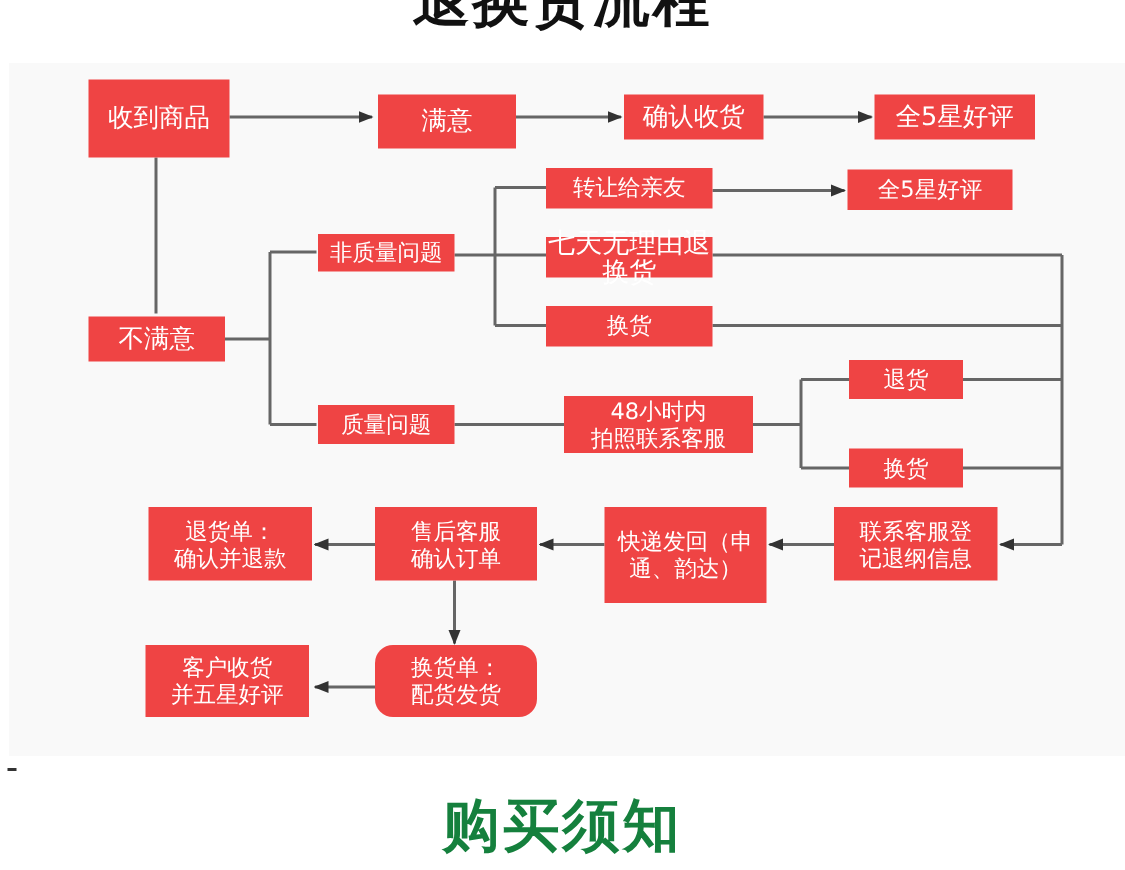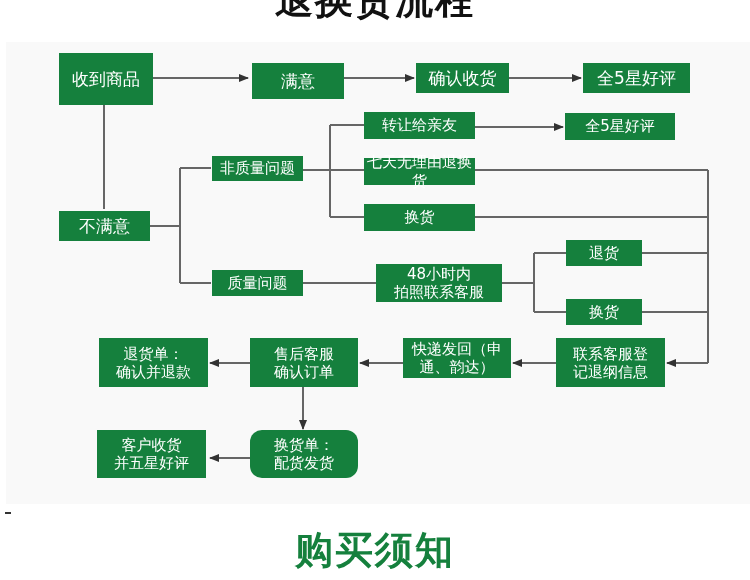--- a/index.html
+++ b/index.html
@@ -11,26 +11,26 @@
   .title-top {
     position: absolute; left: 0; width: 750px; top: -22px; text-align: center;
     font-size: 38px; font-weight: bold; color: #111; letter-spacing: 2px;
     line-height: 44px;
   }
   .panel {
     position: absolute; left: 6px; top: 42px; width: 744px; height: 462px;
     background: #f9f9f9;
   }
   .box {
-    position: absolute; background: #15803d; color: #ffffff;
+    position: absolute; background: #ef4444; color: #ffffff;
     display: flex; align-items: center; justify-content: center; text-align: center;
     font-size: 15px; line-height: 19px; white-space: pre-line; box-sizing: border-box;
   }
   .box.big { font-size: 17px; }
-  .box.small { font-size: 15px; }
+  .box.small { font-size: 18px; }
   .box.twoline { font-size: 15px; line-height: 18px; }
   svg.lines { position: absolute; left: 0; top: 0; }
   .dash { position: absolute; left: 5px; top: 512px; width: 6px; height: 2px; background: #333; }
   .title-bottom {
     position: absolute; left: 0; width: 750px; top: 528px; text-align: center;
     font-size: 38px; font-weight: bold; color: #15803d; letter-spacing: 2px; line-height: 44px;
   }
 </style>
 </head>
 <body>
@@ -109,21 +109,21 @@
 <div class="box small" style="left:364px;top:158px;width:111px;height:27px;">七天无理由退换货</div>
 <div class="box" style="left:364px;top:204px;width:111px;height:27px;">换货</div>
 
 <div class="box twoline" style="left:376px;top:264px;width:126px;height:38px;">48小时内
 拍照联系客服</div>
 <div class="box" style="left:566px;top:240px;width:76px;height:26px;">退货</div>
 <div class="box" style="left:566px;top:299px;width:76px;height:26px;">换货</div>
 
 <div class="box twoline" style="left:556px;top:338px;width:109px;height:49px;">联系客服登
 记退纲信息</div>
-<div class="box twoline" style="left:403px;top:338px;width:108px;height:40px;">快递发回（申
+<div class="box twoline" style="left:403px;top:338px;width:108px;height:64px;">快递发回（申
 通、韵达）</div>
 <div class="box twoline" style="left:250px;top:338px;width:108px;height:49px;">售后客服
 确认订单</div>
 <div class="box twoline" style="left:99px;top:338px;width:109px;height:49px;">退货单：
 确认并退款</div>
 
 <div class="box twoline" style="left:250px;top:430px;width:108px;height:48px;border-radius:12px;">换货单：
 配货发货</div>
 <div class="box twoline" style="left:97px;top:430px;width:109px;height:48px;">客户收货
 并五星好评</div>

